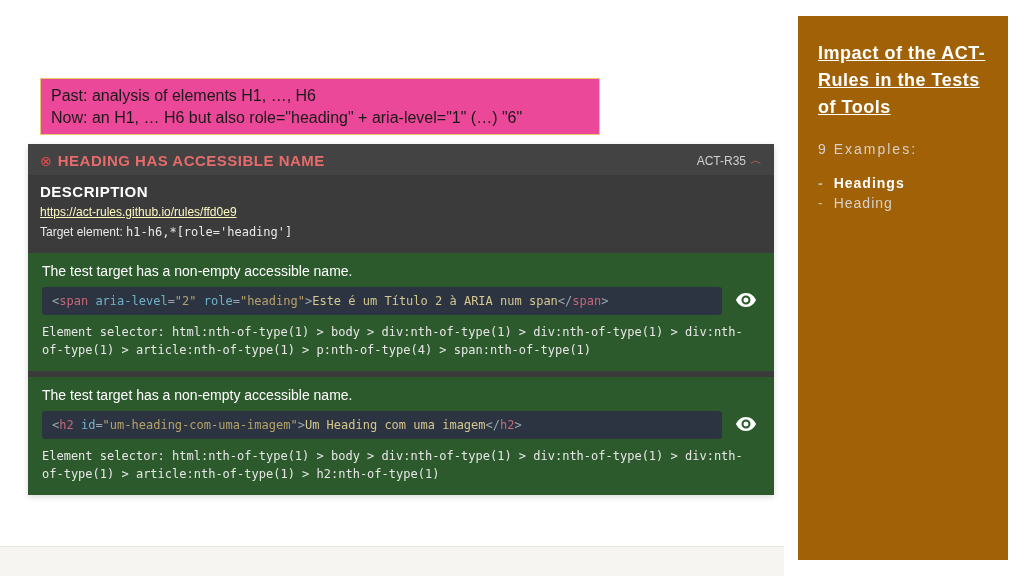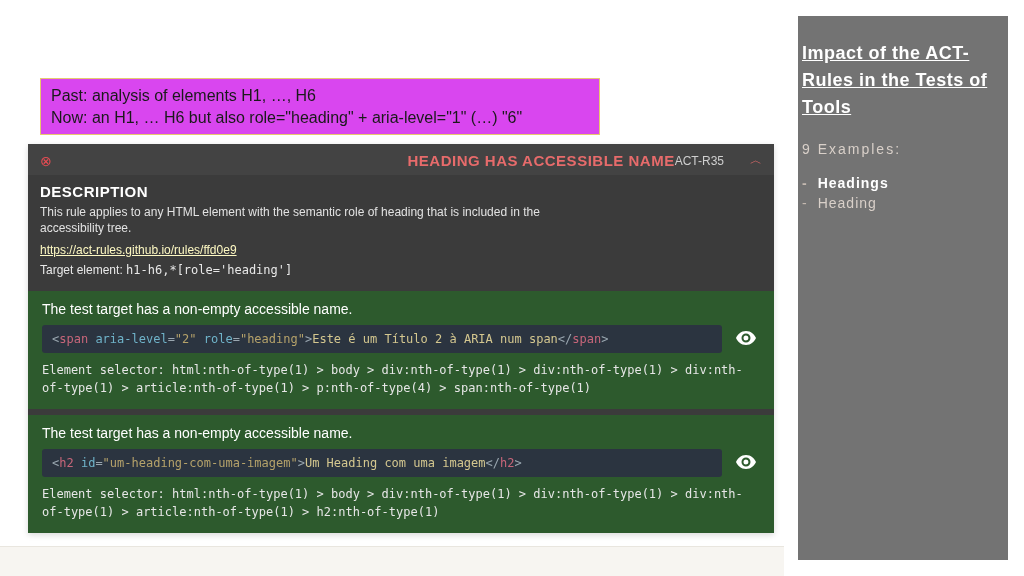--- a/index.html
+++ b/index.html
@@ -10,22 +10,22 @@
     background: #ffffff;
     position: relative;
     overflow: hidden;
   }
   .sidebar {
     position: absolute;
     right: 16px;
     top: 16px;
     width: 210px;
     height: 544px;
-    background: #737373;
-    padding: 24px 4px;
+    background: #a16207;
+    padding: 24px 20px;
     color: #d9d0c9;
   }
   .sidebar h2 {
     color: #ffffff;
     font-size: 18px;
     font-weight: bold;
     text-decoration: underline;
     line-height: 1.5;
     margin-bottom: 20px;
     letter-spacing: 0.5px;
@@ -52,21 +52,21 @@
   .sidebar-list li {
     margin-bottom: 4px;
   }
 
   .callout {
     position: absolute;
     left: 40px;
     top: 78px;
     width: 560px;
     border: 1px solid #e6c96f;
-    background: #d946ef;
+    background: #ec4899;
     padding: 6px 10px;
     font-size: 16px;
     line-height: 1.35;
     color: #1a1a1a;
   }
 
   .panel {
     position: absolute;
     left: 28px;
     top: 144px;
@@ -87,26 +87,25 @@
     font-size: 14px;
     margin-right: 6px;
     line-height: 1;
   }
   .panel-header .title {
     color: #e76b6b;
     font-weight: bold;
     font-size: 15px;
     letter-spacing: 0.5px;
     flex: 1;
-    text-align: right;
   }
   .panel-header .rule-id {
     color: #cfcfcf;
     font-size: 12px;
-    margin-right: 26px;
+    margin-right: 4px;
   }
   .panel-header .chevron {
     color: #e76b6b;
     font-size: 12px;
   }
   .panel-body {
     padding: 8px 12px 10px 12px;
     display: flex;
     gap: 16px;
   }
@@ -213,21 +212,20 @@
   <div class="panel-header">
     <span class="icon-circle">⊗</span>
     <span class="title">HEADING HAS ACCESSIBLE NAME</span>
     <span class="rule-id">ACT-R35</span>
     <span class="chevron">︿</span>
   </div>
 
   <div class="panel-body">
     <div class="body-col">
       <h3>DESCRIPTION</h3>
-      <p>This rule applies to any HTML element with the semantic role of heading that is included in the accessibility tree.</p>
       <a href="#">https://act-rules.github.io/rules/ffd0e9</a>
       <div class="target-line">
         <span>Target element:</span>
         <span class="mono">h1-h6,*[role='heading']</span>
       </div>
     </div>
     <div class="body-col type-col">
     </div>
   </div>
 

